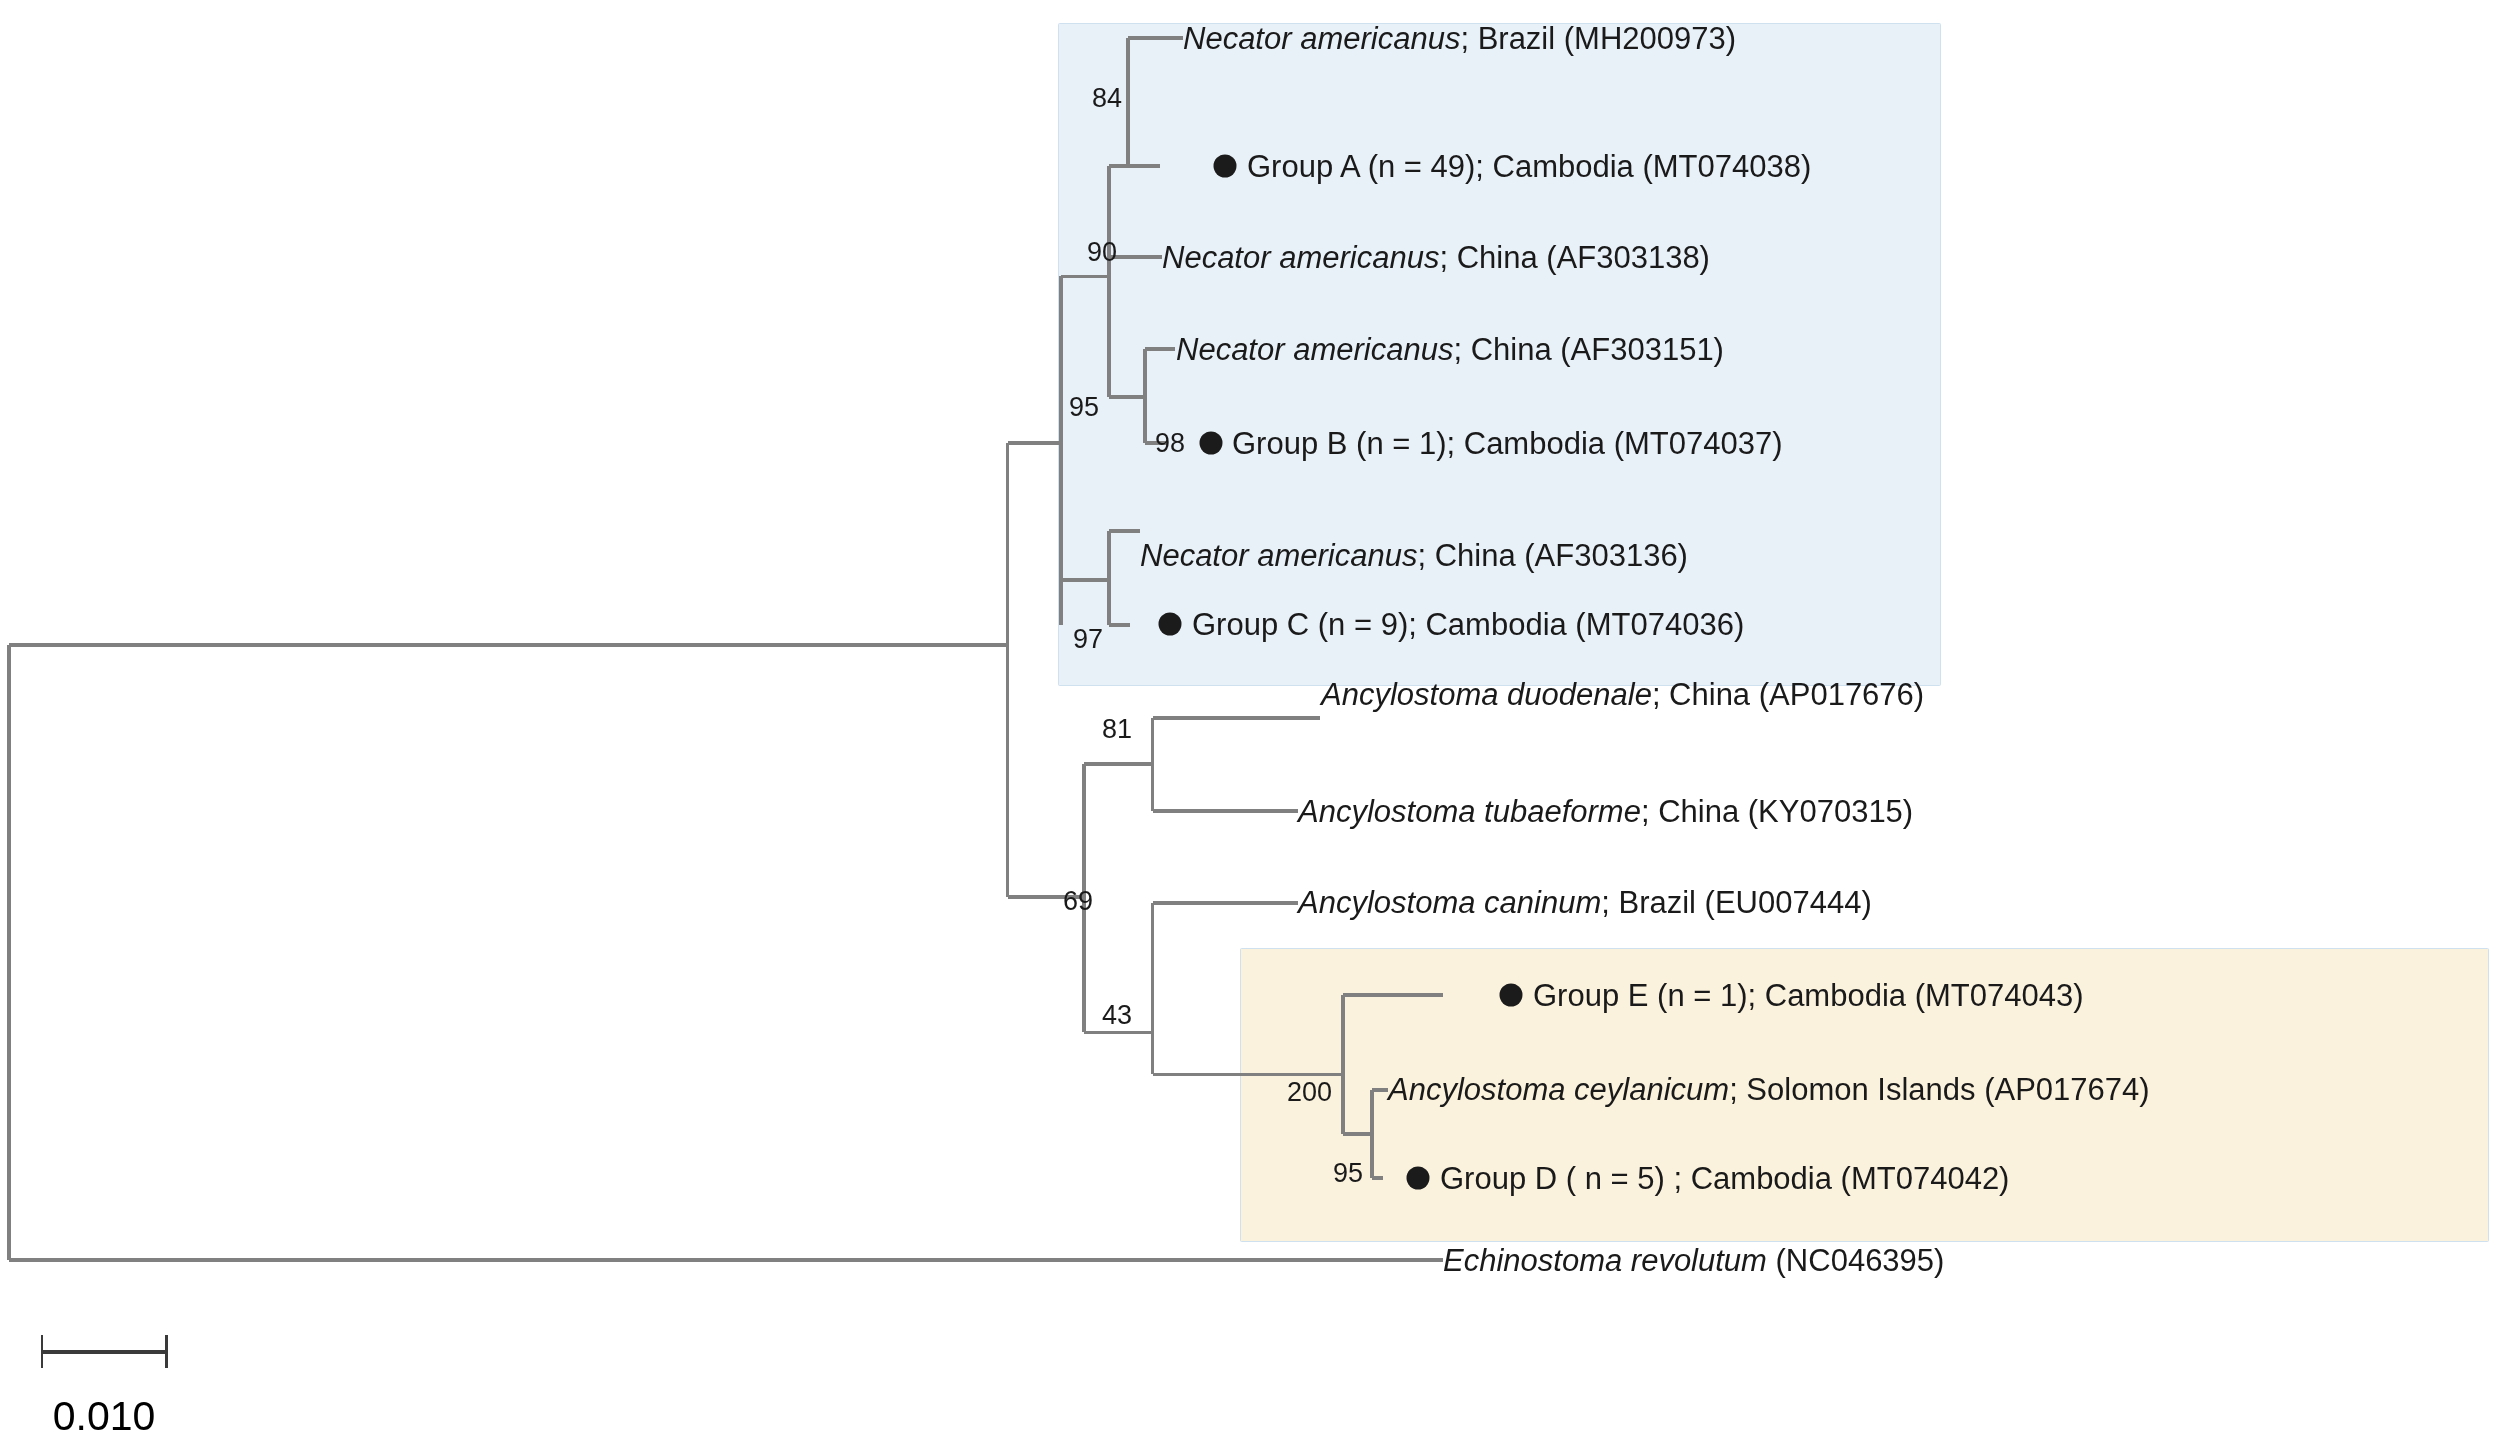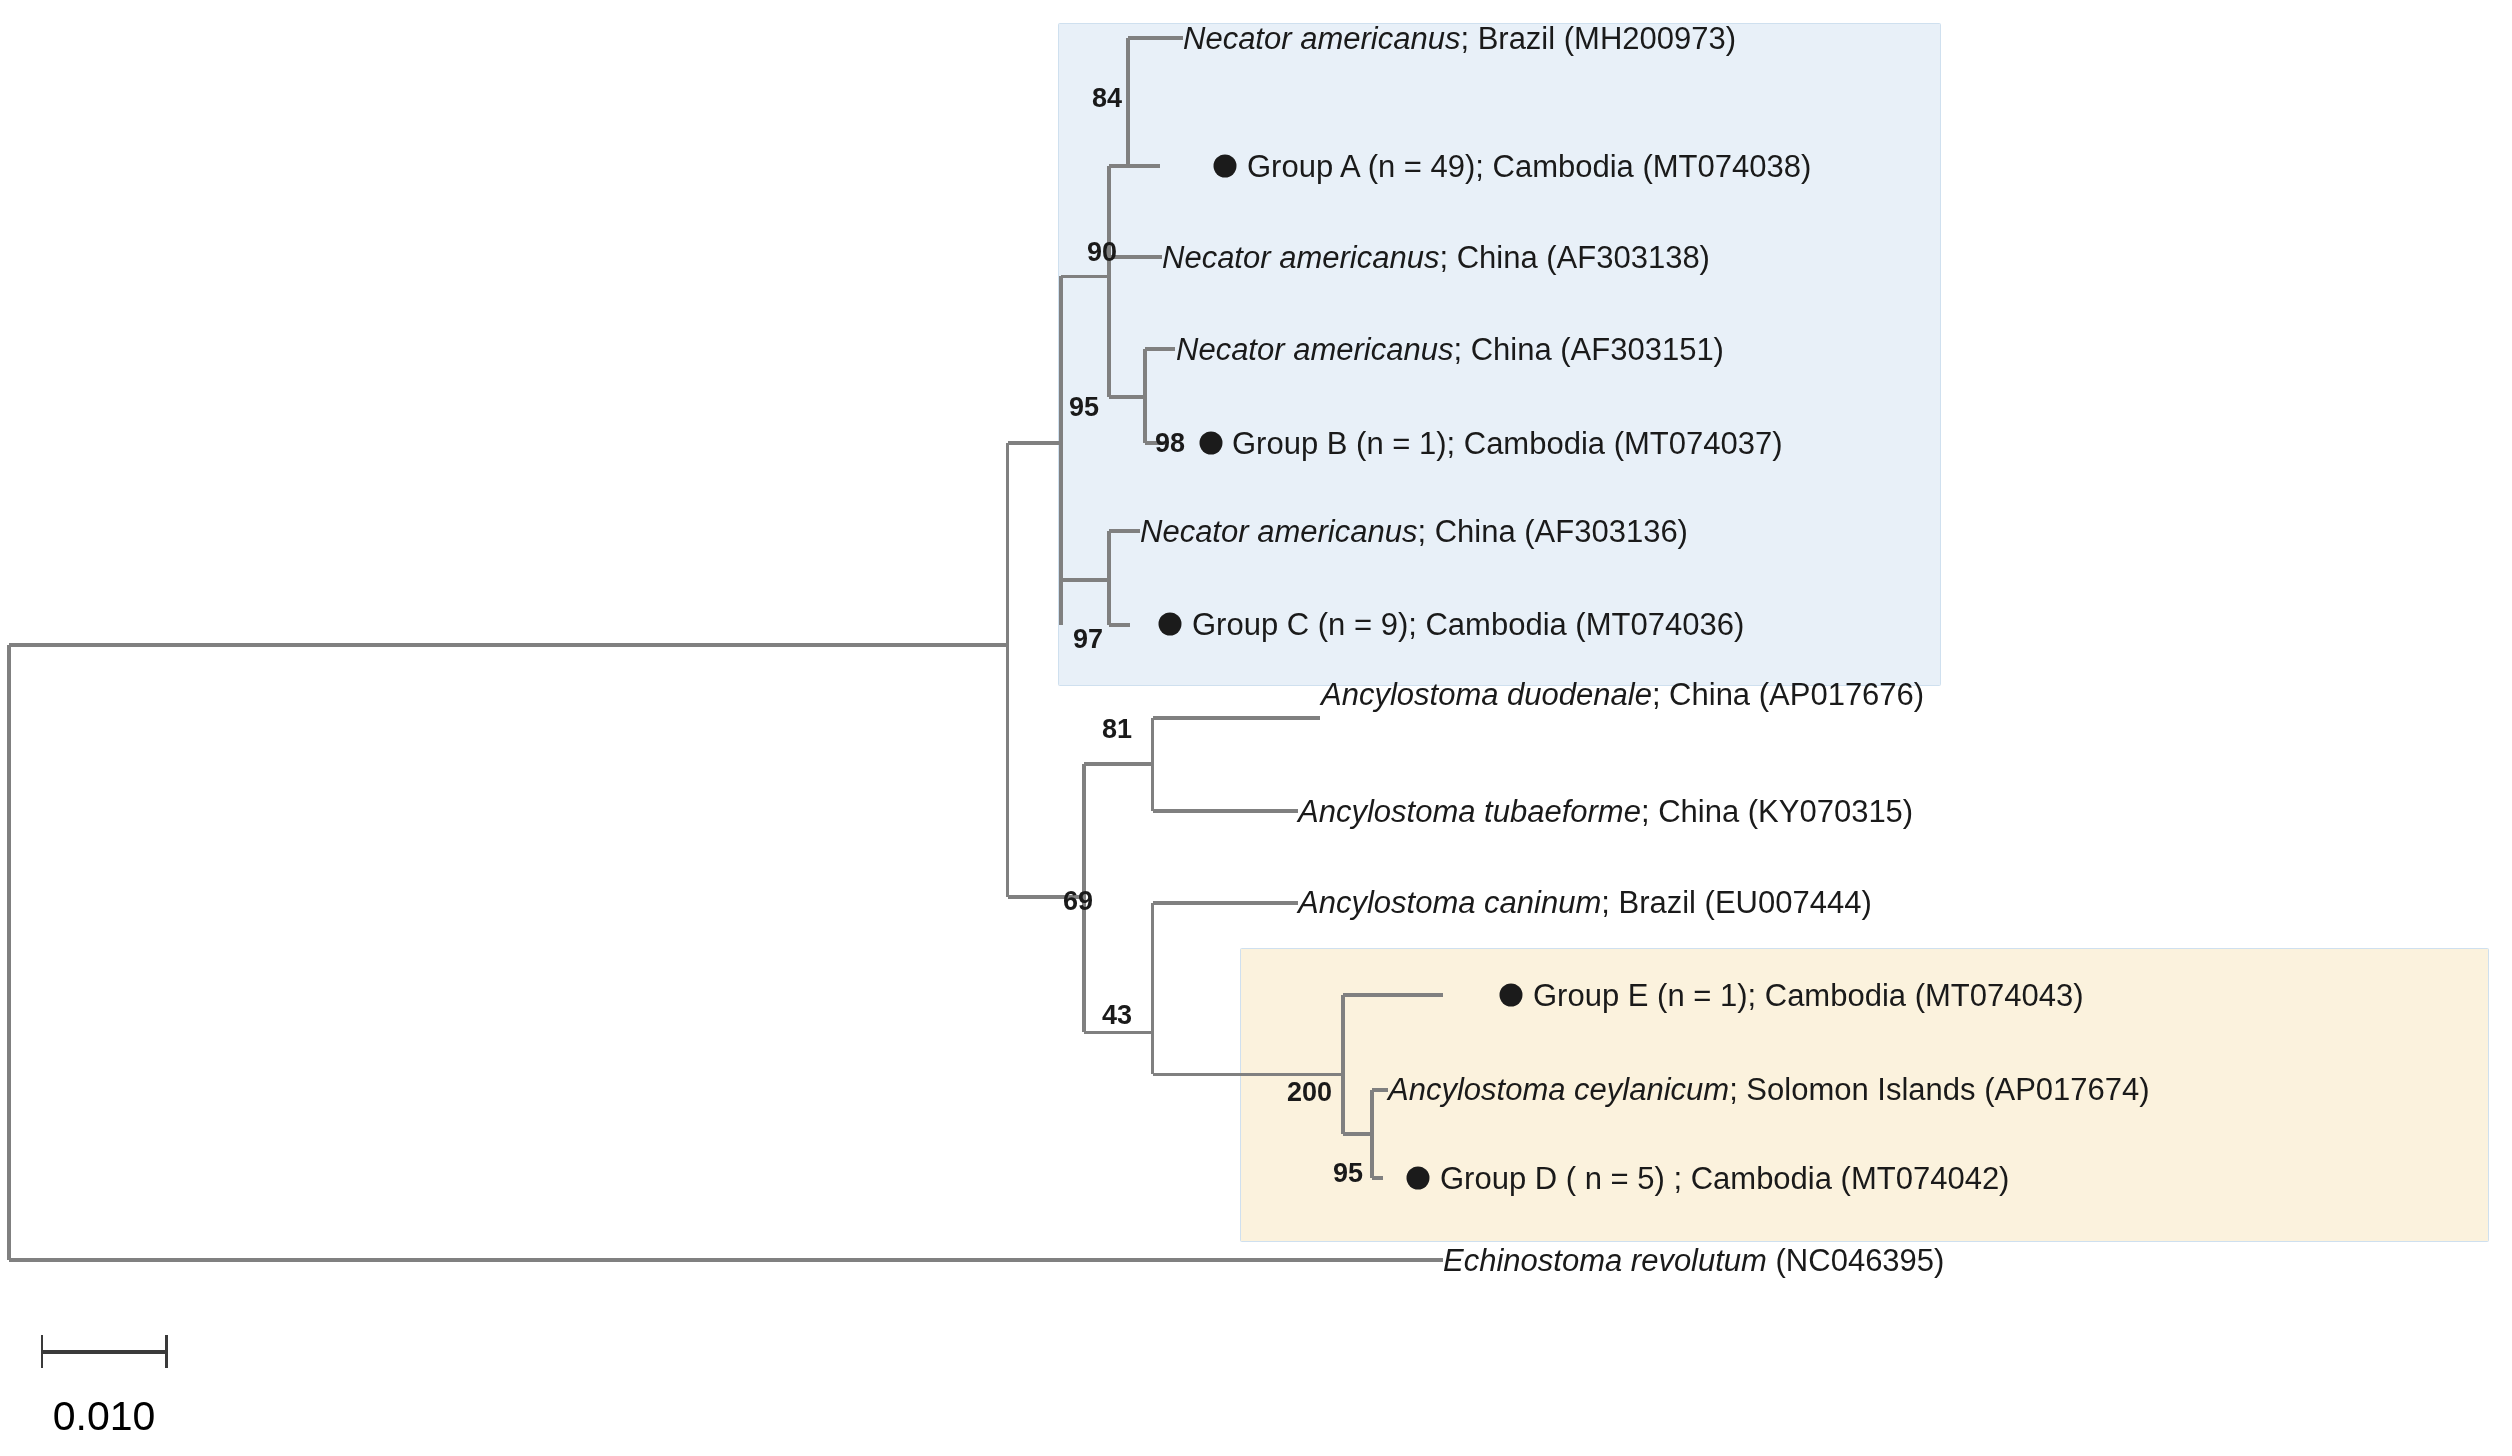--- a/index.html
+++ b/index.html
@@ -18,21 +18,20 @@
     transform:translateY(-50%);
   }
   .tip-label .sp{font-style:italic;}
   .bs-label{
     position:absolute;
     font-size:27px;
     color:#1a1a1a;
     white-space:nowrap;
     line-height:1;
     transform:translate(-100%,-50%);
-    font-weight:bold;
   }
   .node-dot{
     position:absolute;
     width:23px;height:23px;
     border-radius:50%;
     background:#1b1b1b;
     transform:translate(-50%,-50%);
   }
   .scale-label{
     position:absolute;
@@ -100,21 +99,21 @@
 <div id="scale-label" class="scale-label" style="left: 104px; top: 1393px;">0.010</div>
 
 <div id="label-layer">
     <div class="tip-label" style="left: 1183px; top: 38px;"><span class="sp">Necator americanus</span><span>; Brazil (MH200973)</span></div>
     <div class="node-dot" style="left: 1225px; top: 166px;"></div>
     <div class="tip-label" style="left: 1247px; top: 166px;"><span>Group A (n = 49); Cambodia (MT074038)</span></div>
     <div class="tip-label" style="left: 1162px; top: 257px;"><span class="sp">Necator americanus</span><span>; China (AF303138)</span></div>
     <div class="tip-label" style="left: 1176px; top: 349px;"><span class="sp">Necator americanus</span><span>; China (AF303151)</span></div>
     <div class="node-dot" style="left: 1211px; top: 443px;"></div>
     <div class="tip-label" style="left: 1232px; top: 443px;"><span>Group B (n = 1); Cambodia (MT074037)</span></div>
-    <div class="tip-label" style="left: 1140px; top: 531px;"><span class="sp">Necator americanus</span><span>; China (AF303136)</span></div>
+    <div class="tip-label" style="left: 1140px; top: 555px;"><span class="sp">Necator americanus</span><span>; China (AF303136)</span></div>
     <div class="node-dot" style="left: 1170px; top: 624px;"></div>
     <div class="tip-label" style="left: 1192px; top: 624px;"><span>Group C (n = 9); Cambodia (MT074036)</span></div>
     <div class="tip-label" style="left: 1321px; top: 694px; text-align: right;"><span class="sp">Ancylostoma duodenale</span><span>;  China (AP017676)</span></div>
     <div class="tip-label" style="left: 1298px; top: 811px;"><span class="sp">Ancylostoma tubaeforme</span><span>; China (KY070315)</span></div>
     <div class="tip-label" style="left: 1298px; top: 902px;"><span class="sp">Ancylostoma caninum</span><span>; Brazil (EU007444)</span></div>
     <div class="node-dot" style="left: 1511px; top: 995px;"></div>
     <div class="tip-label" style="left: 1533px; top: 995px;"><span>Group E (n = 1); Cambodia (MT074043)</span></div>
     <div class="tip-label" style="left: 1388px; top: 1089px;"><span class="sp">Ancylostoma ceylanicum</span><span>; Solomon Islands (AP017674)</span></div>
     <div class="node-dot" style="left: 1418px; top: 1178px;"></div>
     <div class="tip-label" style="left: 1440px; top: 1178px;"><span>Group D ( n = 5) ; Cambodia (MT074042)</span></div>

